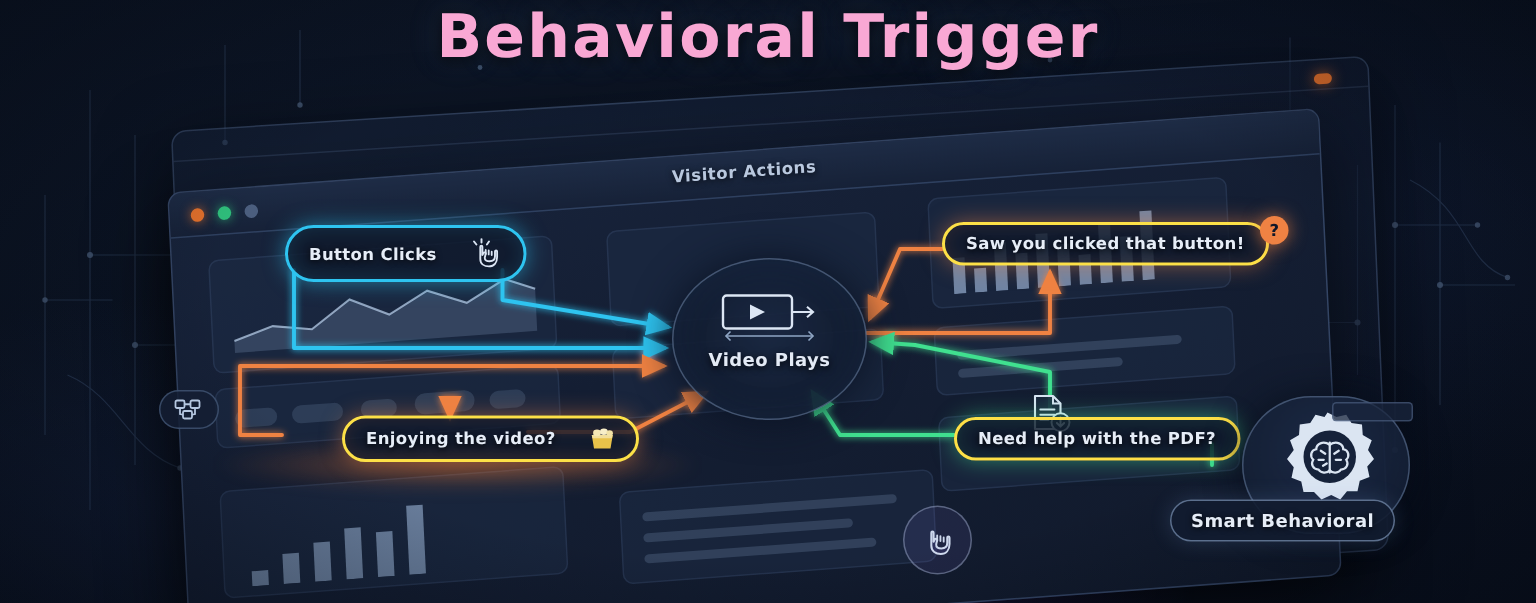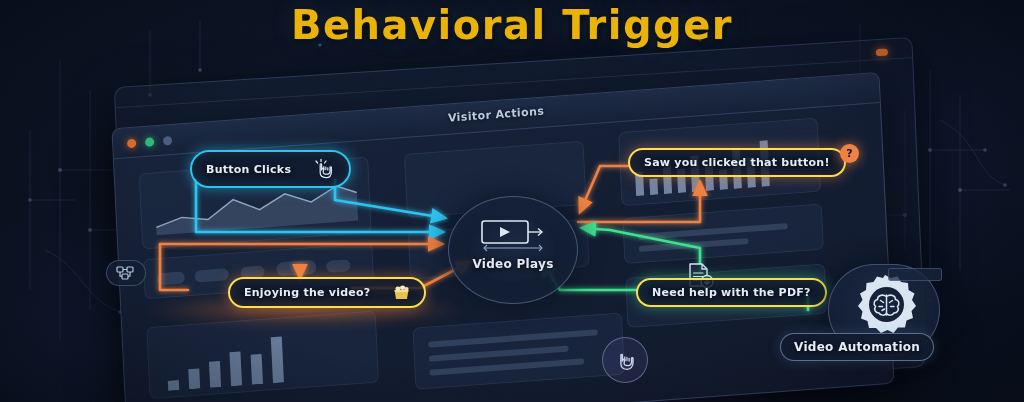--- a/index.html
+++ b/index.html
@@ -35,21 +35,21 @@
     background:radial-gradient(ellipse at 50% 50%, rgba(232,120,52,.45) 0%, rgba(180,80,40,0) 70%);
     filter:blur(5px);
   }
 
   
   .title{
     position:absolute; left:0; right:0; top:2px;
     text-align:center;
     font-family:"DejaVu Sans", sans-serif;
     font-size:40px; font-weight:bold; letter-spacing:1.5px;
-    color:#eab308;
+    color:#f9a8d4;
     text-shadow:0 2px 10px rgba(0,0,0,.8), 0 0 22px rgba(120,160,220,.22);
     z-index:40;
   }
 
   .win-outer{
     position:absolute; left:120px; top:62px; width:800px; height:330px;
     transform:rotate(-3.6deg) skewX(-1.2deg);
     border:1px solid rgba(120,150,195,.30);
     border-radius:10px;
     background:linear-gradient(165deg,rgba(24,36,60,.55),rgba(14,22,40,.5));
@@ -308,21 +308,21 @@
 
       <path d="M700 272 L700 248 L610 230 L582 228" stroke="#3fe08f" marker-end="url(#ah-green)"></path>
       <path d="M636 290 L560 290 L542 262" stroke="#3fe08f" marker-end="url(#ah-green)"></path>
 
       <path d="M808 296 L808 310" stroke="#3fe08f"></path>
     </g>
   </svg>
 
   <div class="flow">
 
-    <div class="hub" style="left:448px; top:196px;">
+    <div class="hub" style="left:448px; top:172px;">
       <svg class="hub-icon" width="66" height="34" viewBox="0 0 66 34">
         <rect x="2" y="2" width="46" height="22" rx="2.5" fill="none" stroke="#dce6f4" stroke-width="1.6"></rect>
         <path d="M20 8 L30 13 L20 18 Z" fill="#dce6f4"></path>
         <path d="M48 13 L62 13" stroke="#dce6f4" stroke-width="1.4"></path>
         <path d="M58 9.5 L62 13 L58 16.5" fill="none" stroke="#dce6f4" stroke-width="1.4"></path>
         <path d="M4 29 L62 29" stroke="#8fa6c4" stroke-width="1.1"></path>
         <path d="M7 26 L4 29 L7 32" fill="none" stroke="#8fa6c4" stroke-width="1.1"></path>
         <path d="M59 26 L62 29 L59 32" fill="none" stroke="#8fa6c4" stroke-width="1.1"></path>
       </svg>
       <div class="hub-text">Video Plays</div>
@@ -376,21 +376,21 @@
         <circle cx="38.5" cy="33.5" r="17.5" fill="#16223a"></circle>
         <g fill="none" stroke="#dbe5f2" stroke-width="1.5" stroke-linecap="round">
           <path d="M38.5 24 L38.5 44"></path>
           <path d="M38.5 25.5 C34 22.5 29.5 25 29.5 28.5 C26 29 25 33 27.5 35.5 C25.5 38.5 27.5 42 31 42 C32.5 44.5 36.5 45 38.5 42.5"></path>
           <path d="M38.5 25.5 C43 22.5 47.5 25 47.5 28.5 C51 29 52 33 49.5 35.5 C51.5 38.5 49.5 42 46 42 C44.5 44.5 40.5 45 38.5 42.5"></path>
           <path d="M32.5 29.5 L35.5 31.5 M31 35.5 L34.5 35.5 M44.5 29.5 L41.5 31.5 M46 35.5 L42.5 35.5 M34 39.5 L36.5 38"></path>
         </g>
       </svg>
     </div>
     <div class="auto-pill" style="left:780px; top:333px;">
-      <span>Video Automation</span>
+      <span>Smart Behavioral</span>
     </div>
 
     <div class="side-chip" style="left:106px; top:260px;">
       <svg width="22" height="16" viewBox="0 0 22 16">
         <g fill="none" stroke="#b5c7e0" stroke-width="1.2">
           <rect x="2" y="2" width="6" height="5" rx="1"></rect>
           <rect x="12" y="2" width="6" height="5" rx="1"></rect>
           <rect x="7" y="9" width="6" height="5" rx="1"></rect>
           <path d="M8 4.5 L12 4.5 M5 7 L5 11 L7 11.5 M15 7 L15 11 L13 11.5"></path>
         </g>

